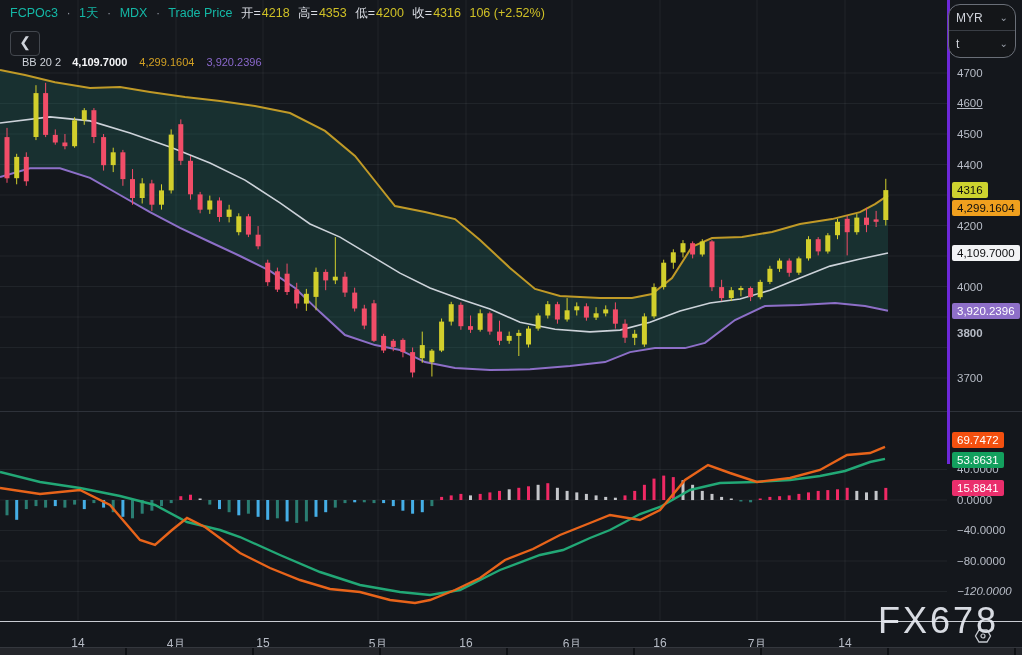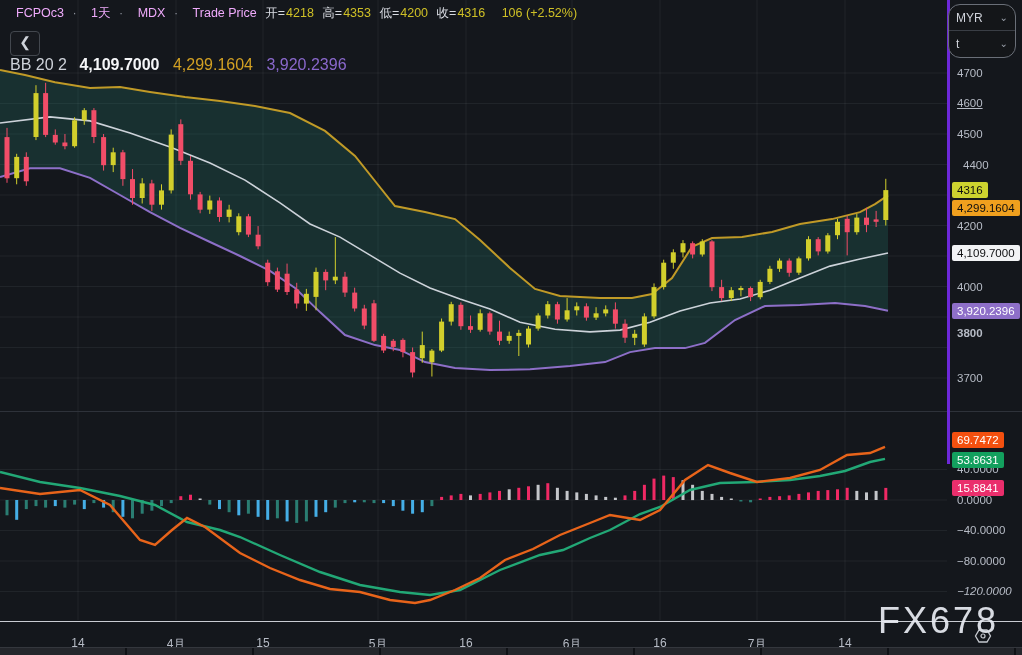--- a/index.html
+++ b/index.html
@@ -2,28 +2,28 @@
 <html><head>
 <meta charset="utf-8">
 <style>
   html,body{margin:0;padding:0;background:#0d0e11;}
   #app{position:relative;width:1022px;height:655px;background:#14171c;overflow:hidden;
        font-family:"Liberation Sans","DejaVu Sans",sans-serif;color:#dfe3ea;}
   #chart-svg{position:absolute;left:0;top:0;z-index:1;}
   .row{position:absolute;white-space:nowrap;z-index:6;}
   #header-row{left:10px;top:5px;font-size:12.5px;line-height:17px;}
   #header-row span{margin-right:5px;}
-  .hdr-txt{color:#f0abfc;margin-left:6px;}
+  .hdr-txt{color:#14b8a6;}
   .hdr-dot{color:#8a8f99;}
   .hdr-lbl{color:#d8dbe2;}
-  .hdr-val{color:#cfc026;margin-left:8px;}
+  .hdr-val{color:#cfc026;}
   #back-button{position:absolute;left:10px;top:31px;width:28px;height:23px;z-index:6;
     border:1px solid #43474e;border-radius:4px;background:rgba(24,26,30,.85);
     color:#cfd3da;font-size:14px;line-height:21px;text-align:center;cursor:pointer;}
-  #bb-row{left:10px;top:56px;font-size:16px;}
+  #bb-row{left:22px;top:56px;font-size:11px;}
   #bb-row .lbl{color:#cfd3da;margin-right:8px;}
   #bb-row .mid{color:#f5f6f8;font-weight:700;margin-right:9px;}
   #bb-row .up{color:#d2a023;margin-right:9px;}
   #bb-row .low{color:#8a68cc;}
   #macd-row{left:10px;top:416px;font-size:12px;}
   #macd-row .lbl{color:#d8dbe2;margin-right:9px;}
   #macd-row .hist{color:#ea3a72;margin-right:9px;}
   #macd-row .m{color:#ef5d23;margin-right:9px;}
   #macd-row .s{color:#1fb178;}
   #pane-separator{position:absolute;left:0;top:411px;width:1022px;height:1px;background:#2e323a;z-index:2;}
@@ -387,21 +387,21 @@
   </div>
 
 
   <div id="pane-separator"></div>
   <div id="axis-bottom-line"></div>
 
   <div id="right-axis">
       <div class="tick" style="top: 73px;">4700</div>
       <div class="tick" style="top: 103px; text-decoration: underline;">4600</div>
       <div class="tick" style="top: 134px;">4500</div>
-      <div class="tick" style="top: 165px; margin-left: 6px;">4400</div>
+      <div class="tick" style="top: 165px;">4400</div>
       <div class="tick" style="top: 226px;">4200</div>
       <div class="tick" style="top: 287px;">4000</div>
       <div class="tick" style="top: 333px; font-weight: bold;">3800</div>
       <div class="tick" style="top: 378px;">3700</div>
       <div class="tick" style="top: 469px;">40.0000</div>
       <div class="tick" style="top: 500px;">0.0000</div>
       <div class="tick" style="top: 530px; text-align: right;">−40.0000</div>
       <div class="tick" style="top: 561px;">−80.0000</div>
       <div class="tick" style="top: 591px; font-style: italic;">−120.0000</div>
       <div class="badge" style="top: 190px; background: rgb(205, 211, 47); color: rgb(13, 14, 16);">4316</div>

